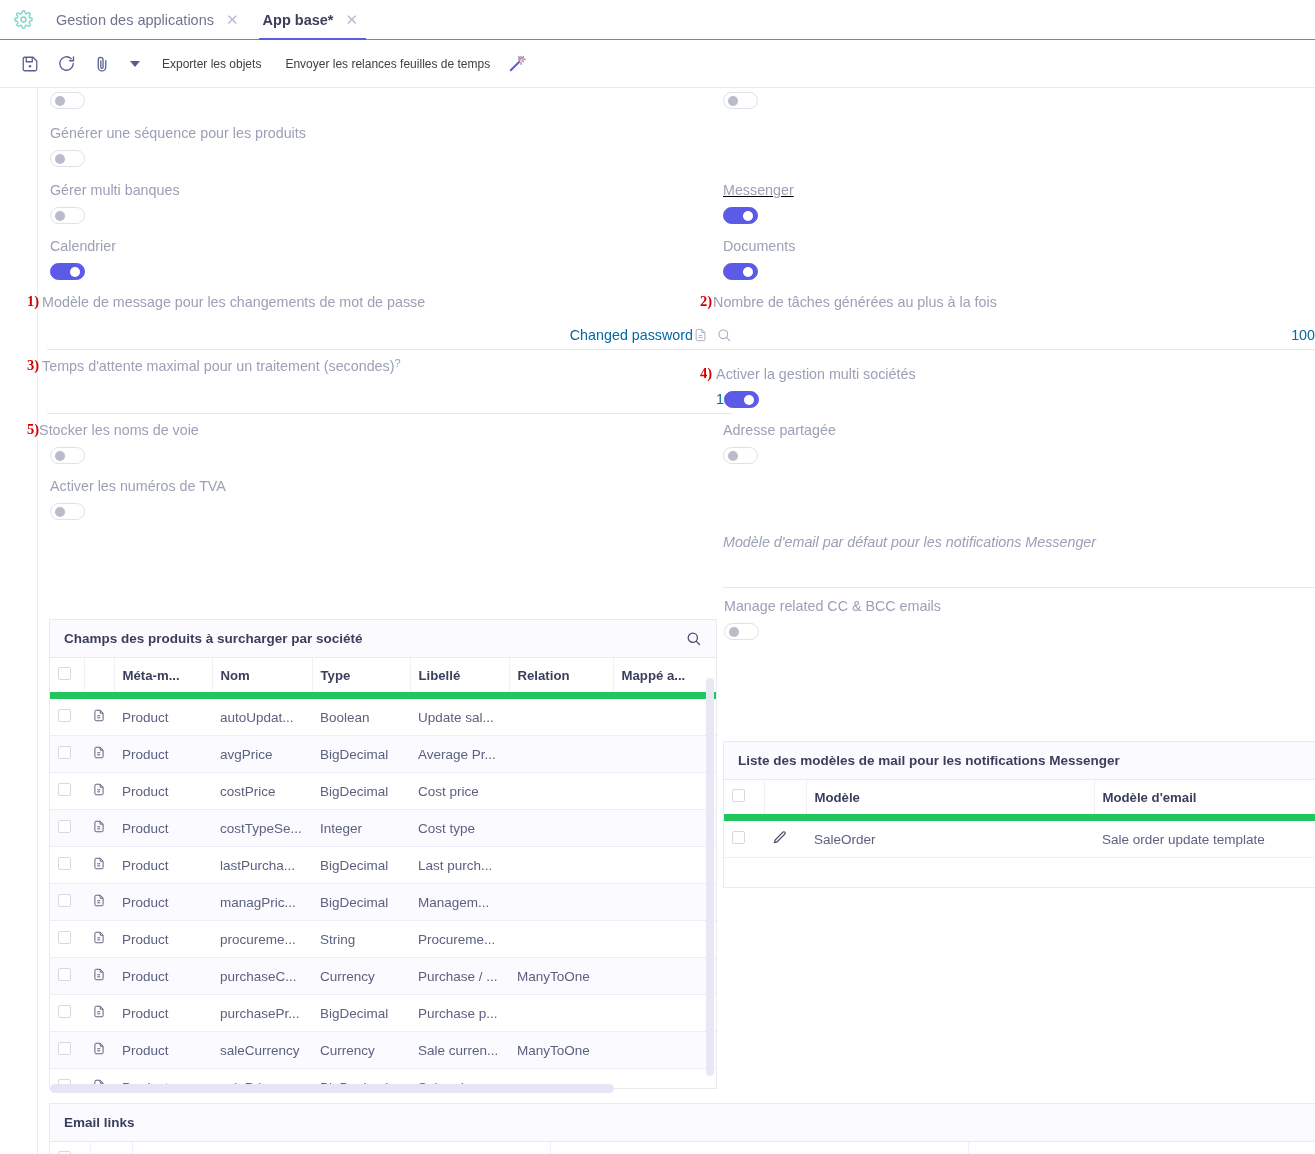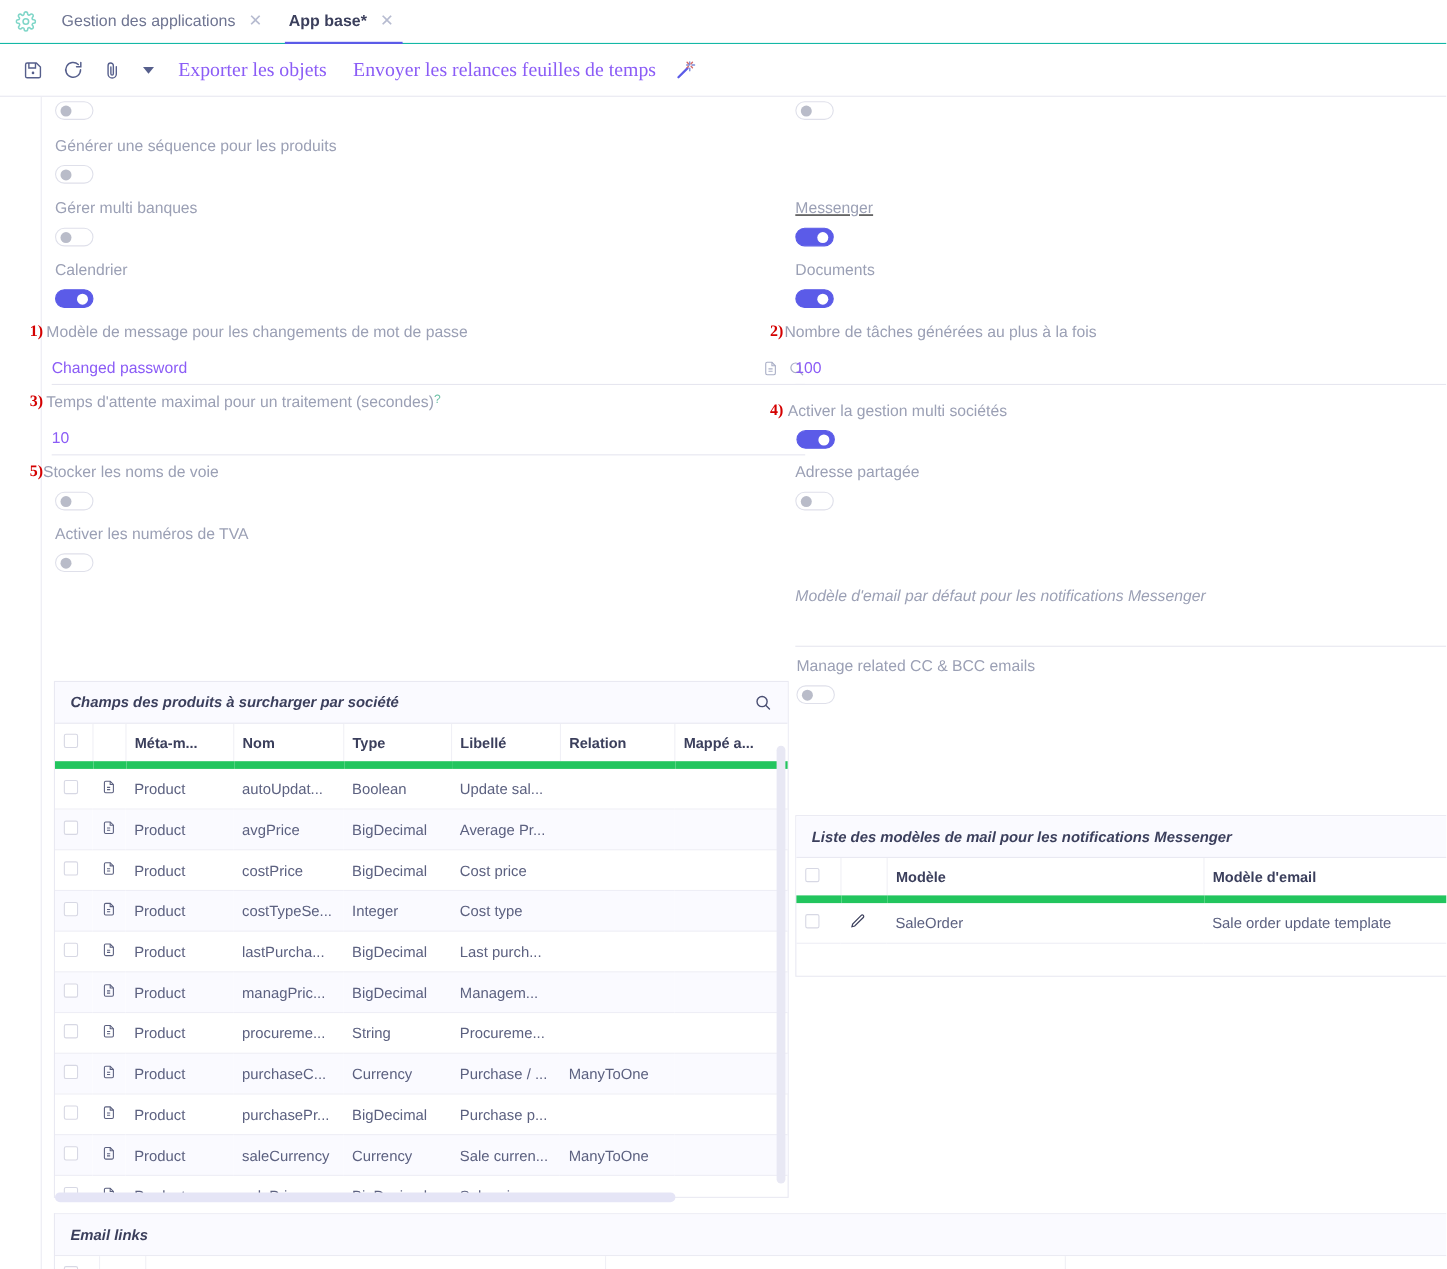--- a/index.html
+++ b/index.html
@@ -71,26 +71,25 @@
     cursor: pointer;
   }
   .tb-caret i {
     display:block;
     width: 0; height: 0;
     border-left: 5px solid transparent;
     border-right: 5px solid transparent;
     border-top: 6px solid #565f8c;
   }
   .tb-text {
-    font-size: 18px;
-    color: #8b5cf6;
+    font-size: 12px;
+    color: #404040;
     padding: 0 12px;
     cursor: pointer;
     white-space: nowrap;
-    font-family: Liberation Serif, serif;
   }
 
   
   .content {
     position: relative;
     height: 1066px;
     overflow: hidden;
   }
   .vline {
     position: absolute;
@@ -138,44 +137,44 @@
   
   .inputwrap {
     position: absolute;
     border-bottom: 1px solid #e6e6ef;
     height: 30px;
     display: flex;
     align-items: center;
   }
   .inputval {
     font-size: 14.3px;
-    color: #8b5cf6;
+    color: #0369a1;
     flex: 1;
     border: 0; outline: 0; background: transparent;
     font-family: "Liberation Sans", sans-serif;
     padding: 0;
+    text-align: right;
   }
   .in-icons { display: flex; align-items: center; gap: 8px; color: #a9aec6; }
   .help-q { color: #6ec2a8; font-size: 11px; vertical-align: super; }
 
   
   .panel {
     position: absolute;
     border: 1px solid #e9e9f2;
     background: #fff;
   }
   .panel-head {
     height: 38px;
     background: #fafaff;
     border-bottom: 1px solid #e9e9f2;
     display: flex;
     align-items: center;
     padding: 0 14px;
     justify-content: space-between;
-    font-style: italic;
   }
   .panel-title {
     font-size: 13.5px;
     font-weight: bold;
     color: #3b3f5c;
   }
   .tbl { width: 100%; border-collapse: collapse; table-layout: fixed; }
   .tbl th {
     font-size: 13.2px;
     font-weight: bold;

